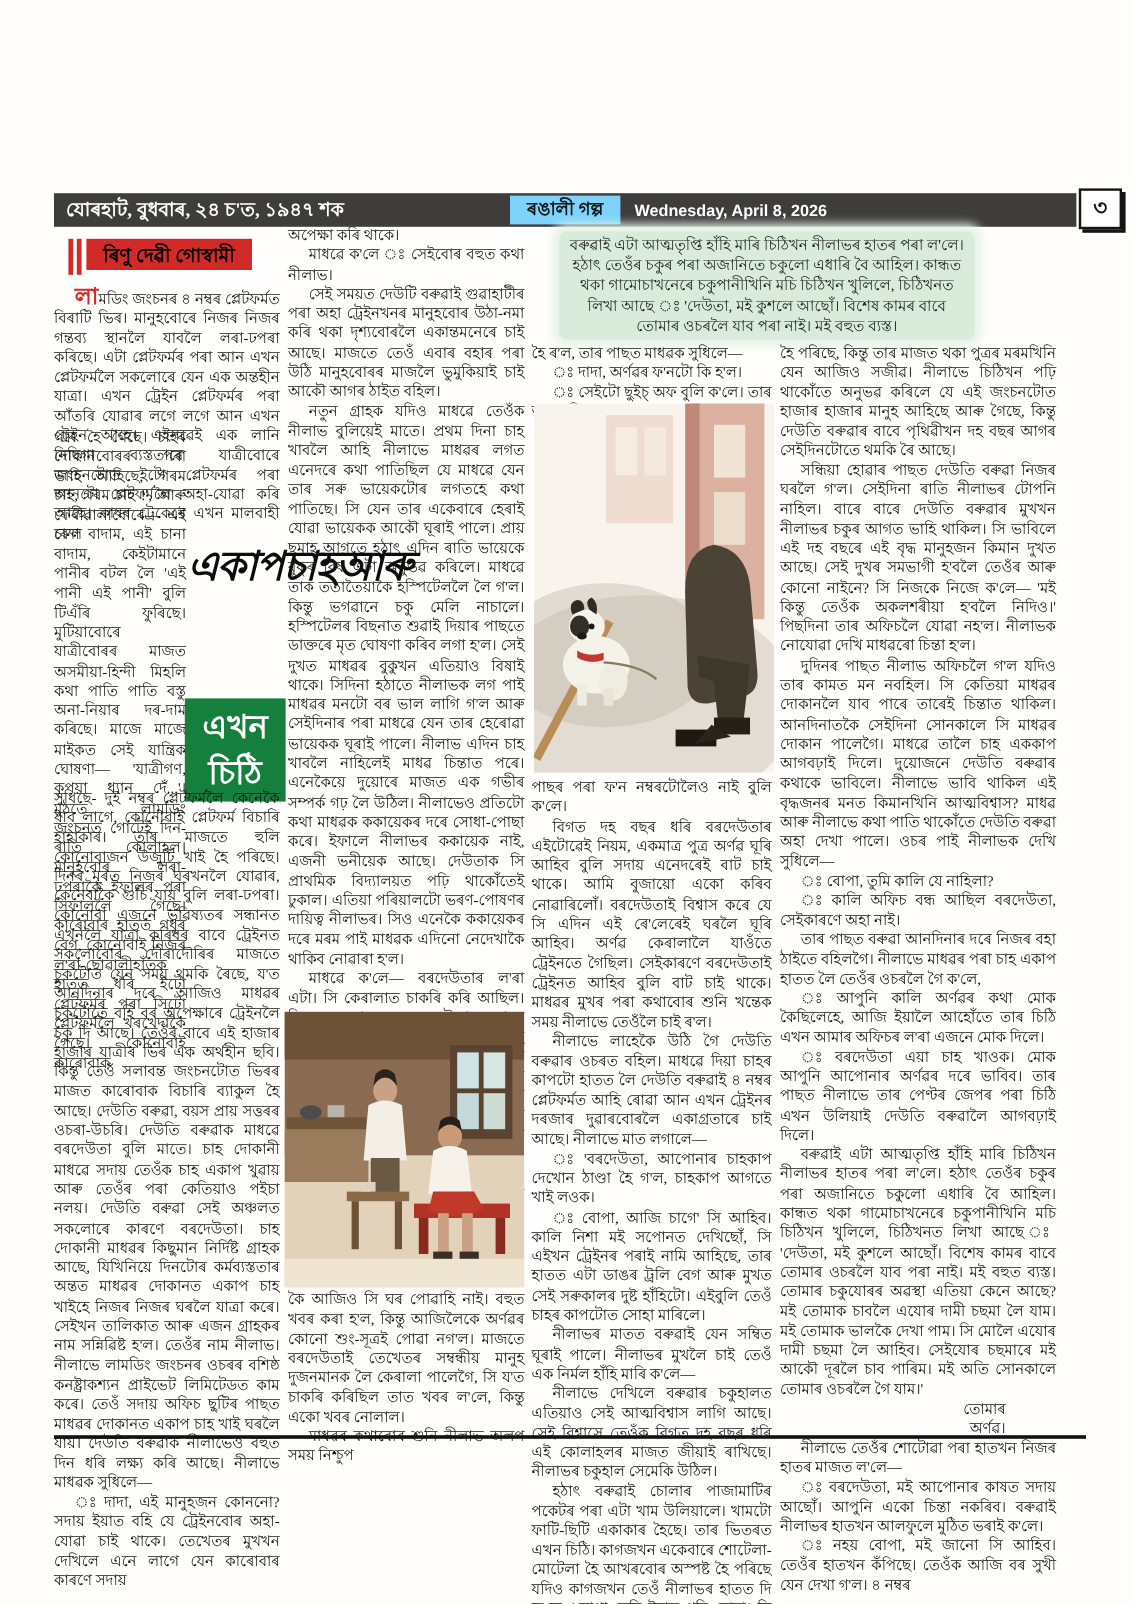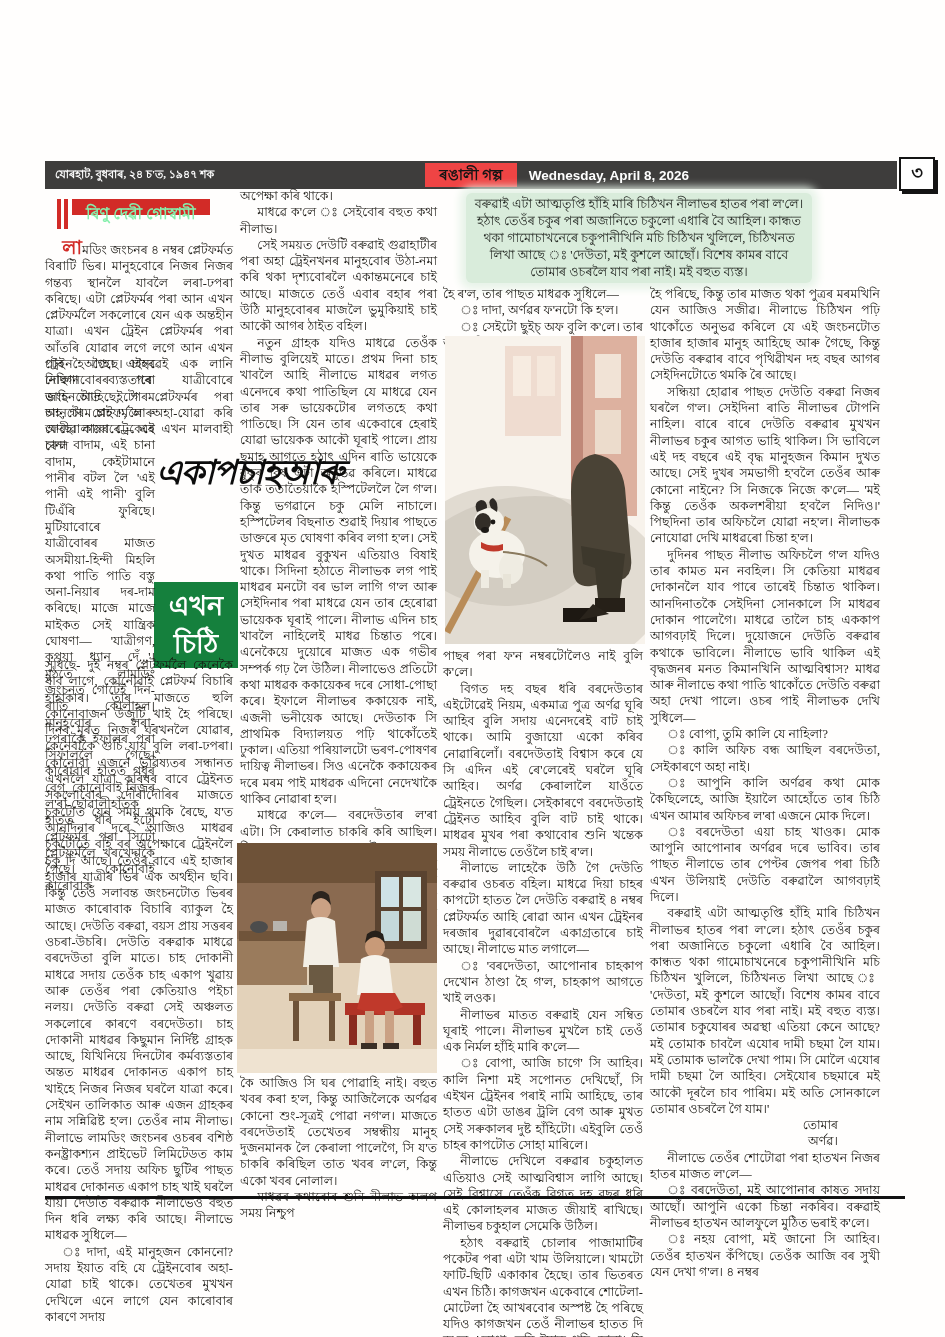--- a/index.html
+++ b/index.html
@@ -9,41 +9,41 @@
     background:#fffefd; overflow:hidden;
     font-family:"Liberation Serif","DejaVu Serif",serif;
     color:#181613;
   }
   
   .mast-bar {
     position:absolute; left:45px; top:161px; width:852px; height:28px;
     background:#3e3d3c; display:flex; align-items:center;
     padding:0 10px; color:#ffffff;
   }
-  .mast-date-as { font-size:11px; font-weight:bold; flex:1; white-space:nowrap; }
+  .mast-date-as { font-size:16px; font-weight:bold; flex:1; white-space:nowrap; }
   .mast-section {
-    background:#ef4444; color:#141414; font-weight:bold; font-size:15px;
+    background:#7dd3fc; color:#141414; font-weight:bold; font-size:15px;
     padding:2px 14px; line-height:20px; margin:0 12px; white-space:nowrap;
   }
   .mast-date-en { flex:1; font-size:13.5px; font-weight:bold;
     font-family:"Liberation Sans","DejaVu Sans",sans-serif; white-space:nowrap; }
   .page-no-box {
     position:absolute; left:899px; top:157px; width:36px; height:34px;
     background:#ffffff; border:2px solid #141414;
     box-shadow:3px 3px 0 #141414;
     display:flex; align-items:center; justify-content:center;
     font-size:18px; font-weight:bold; color:#141414;
   }
   
   .author-wrap { position:absolute; left:57px; top:199px; height:30px; display:flex; }
   .author-bars { display:flex; gap:3px; margin-right:4px; }
   .author-bars i { display:block; width:4px; height:30px; background:#d22b27; }
   .author-box {
-    background:#d22b27; color:#86efac; font-weight:bold; font-size:16px;
-    height:16px; line-height:30px; padding:0 14px; white-space:nowrap;
+    background:#d22b27; color:#000000; font-weight:bold; font-size:16px;
+    height:26px; line-height:30px; padding:0 14px; white-space:nowrap;
   }
   
   .headline {
     position:absolute; left:156px; top:347px; width:82px; height:252px;
     display:flex; flex-direction:row; justify-content:space-between;
     align-items:center; text-align:center;font-style:italic;
   }
   .headline span {
     font-size:34px; font-weight:900; color:#0c0c0c; line-height:72px;
     letter-spacing:-1px; white-space:nowrap;
@@ -219,33 +219,34 @@
       <rect x="58" y="238" width="8" height="14" fill="#e8e4d8"></rect>
       <path d="M58 216 q30 2 44 14" stroke="#8a7a5e" stroke-width="2" fill="none"></path>
     </svg>
   </div>
 
   <div class="col" style="left:443px; top:648px; width:200px; height:542px;">
     <p style="text-indent:0;">পাছৰ পৰা ফ'ন নম্বৰটোলৈও নাই বুলি ক'লে।</p>
     <p>বিগত দহ বছৰ ধৰি বৰদেউতাৰ এইটোৱেই নিয়ম, একমাত্ৰ পুত্ৰ অৰ্ণৱ ঘূৰি আহিব বুলি সদায় এনেদৰেই বাট চাই থাকে। আমি বুজায়ো একো কৰিব নোৱাৰিলোঁ। বৰদেউতাই বিশ্বাস কৰে যে সি এদিন এই ৰে'লেৰেই ঘৰলৈ ঘূৰি আহিব। অৰ্ণৱ কেৰালালৈ যাওঁতে ট্ৰেইনতে গৈছিল। সেইকাৰণে বৰদেউতাই ট্ৰেইনত আহিব বুলি বাট চাই থাকে। মাধৱৰ মুখৰ পৰা কথাবোৰ শুনি খন্তেক সময় নীলাভে তেওঁলৈ চাই ৰ'ল।</p>
     <p>নীলাভে লাহেকৈ উঠি গৈ দেউতি বৰুৱাৰ ওচৰত বহিল। মাধৱে দিয়া চাহৰ কাপটো হাতত লৈ দেউতি বৰুৱাই ৪ নম্বৰ প্লেটফৰ্মত আহি ৰোৱা আন এখন ট্ৰেইনৰ দৰজাৰ দুৱাৰবোৰলৈ একাগ্ৰতাৰে চাই আছে। নীলাভে মাত লগালে—</p>
     <p>ঃ 'বৰদেউতা, আপোনাৰ চাহকাপ দেখোন ঠাণ্ডা হৈ গ'ল, চাহকাপ আগতে খাই লওক।</p>
+    <p>ঃ বোপা, আজি চাগে' সি আহিব। কালি নিশা মই সপোনত দেখিছোঁ, সি এইখন ট্ৰেইনৰ পৰাই নামি আহিছে, তাৰ হাতত এটা ডাঙৰ ট্ৰলি বেগ আৰু মুখত সেই সৰুকালৰ দুষ্ট হাঁহিটো। এইবুলি তেওঁ চাহৰ কাপটোত সোহা মাৰিলে।</p>
     <p>নীলাভৰ মাতত বৰুৱাই যেন সম্বিত ঘূৰাই পালে। নীলাভৰ মুখলৈ চাই তেওঁ এক নিৰ্মল হাঁহি মাৰি ক'লে—</p>
-    <p>ঃ বোপা, আজি চাগে' সি আহিব। কালি নিশা মই সপোনত দেখিছোঁ, সি এইখন ট্ৰেইনৰ পৰাই নামি আহিছে, তাৰ হাতত এটা ডাঙৰ ট্ৰলি বেগ আৰু মুখত সেই সৰুকালৰ দুষ্ট হাঁহিটো। এইবুলি তেওঁ চাহৰ কাপটোত সোহা মাৰিলে।</p>
     <p>নীলাভে দেখিলে বৰুৱাৰ চকুহালত এতিয়াও সেই আত্মবিশ্বাস লাগি আছে। সেই বিশ্বাসে তেওঁক বিগত দহ বছৰ ধৰি এই কোলাহলৰ মাজত জীয়াই ৰাখিছে। নীলাভৰ চকুহাল সেমেকি উঠিল।</p>
     <p>হঠাৎ বৰুৱাই চোলাৰ পাজামাটিৰ পকেটৰ পৰা এটা খাম উলিয়ালে। খামটো ফাটি-ছিটি একাকাৰ হৈছে। তাৰ ভিতৰত এখন চিঠি। কাগজখন একেবাৰে শোটেলা-মোটেলা হৈ আখৰবোৰ অস্পষ্ট হৈ পৰিছে যদিও কাগজখন তেওঁ নীলাভৰ হাতত দি ক'লে, 'বোপা, তুমি ইয়াক পঢ়ি চোৱা। সি মোলৈ এযোৰ দামী চছমা লৈ আহিব। সেইযোৰ চছমাৰে মই আকৌ দূৰলৈকে চাব পাৰিম।</p>
 
   </div>
 
   <div class="col" style="left:650px; top:286px; width:230px; height:904px;">
     <p style="text-indent:0;">হৈ পৰিছে, কিন্তু তাৰ মাজত থকা পুত্ৰৰ মৰমখিনি যেন আজিও সজীৱ। নীলাভে চিঠিখন পঢ়ি থাকোঁতে অনুভৱ কৰিলে যে এই জংচনটোত হাজাৰ হাজাৰ মানুহ আহিছে আৰু গৈছে, কিন্তু দেউতি বৰুৱাৰ বাবে পৃথিৱীখন দহ বছৰ আগৰ সেইদিনটোতে থমকি ৰৈ আছে।</p>
     <p>সন্ধিয়া হোৱাৰ পাছত দেউতি বৰুৱা নিজৰ ঘৰলৈ গ'ল। সেইদিনা ৰাতি নীলাভৰ টোপনি নাহিল। বাৰে বাৰে দেউতি বৰুৱাৰ মুখখন নীলাভৰ চকুৰ আগত ভাহি থাকিল। সি ভাবিলে এই দহ বছৰে এই বৃদ্ধ মানুহজন কিমান দুখত আছে। সেই দুখৰ সমভাগী হ'বলৈ তেওঁৰ আৰু কোনো নাইনে? সি নিজকে নিজে ক'লে— 'মই কিন্তু তেওঁক অকলশৰীয়া হ'বলৈ নিদিও।' পিছদিনা তাৰ অফিচলৈ যোৱা নহ'ল। নীলাভক নোযোৱা দেখি মাধৱৰো চিন্তা হ'ল।</p>
     <p>দুদিনৰ পাছত নীলাভ অফিচলৈ গ'ল যদিও তাৰ কামত মন নবহিল। সি কেতিয়া মাধৱৰ দোকানলৈ যাব পাৰে তাৰেই চিন্তাত থাকিল। আনদিনাতকৈ সেইদিনা সোনকালে সি মাধৱৰ দোকান পালেগৈ। মাধৱে তালৈ চাহ এককাপ আগবঢ়াই দিলে। দুয়োজনে দেউতি বৰুৱাৰ কথাকে ভাবিলে। নীলাভে ভাবি থাকিল এই বৃদ্ধজনৰ মনত কিমানখিনি আত্মবিশ্বাস? মাধৱ আৰু নীলাভে কথা পাতি থাকোঁতে দেউতি বৰুৱা অহা দেখা পালে। ওচৰ পাই নীলাভক দেখি সুধিলে—</p>
     <p>ঃ বোপা, তুমি কালি যে নাহিলা?</p>
     <p>ঃ কালি অফিচ বন্ধ আছিল বৰদেউতা, সেইকাৰণে অহা নাই।</p>
+    <p>তাৰ পাছত বৰুৱা আনদিনাৰ দৰে নিজৰ বহা ঠাইতে বহিলগৈ। নীলাভে মাধৱৰ পৰা চাহ একাপ হাতত লৈ তেওঁৰ ওচৰলৈ গৈ ক'লে,</p>
     <p>ঃ আপুনি কালি অৰ্ণৱৰ কথা মোক কৈছিলেহে, আজি ইয়ালৈ আহোঁতে তাৰ চিঠি এখন আমাৰ অফিচৰ ল'ৰা এজনে মোক দিলে।</p>
     <p>ঃ বৰদেউতা এয়া চাহ খাওক। মোক আপুনি আপোনাৰ অৰ্ণৱৰ দৰে ভাবিব। তাৰ পাছত নীলাভে তাৰ পেণ্টৰ জেপৰ পৰা চিঠি এখন উলিয়াই দেউতি বৰুৱালৈ আগবঢ়াই দিলে।</p>
     <p>বৰুৱাই এটা আত্মতৃপ্তি হাঁহি মাৰি চিঠিখন নীলাভৰ হাতৰ পৰা ল'লে। হঠাৎ তেওঁৰ চকুৰ পৰা অজানিতে চকুলো এধাৰি বৈ আহিল। কান্ধত থকা গামোচাখনেৰে চকুপানীখিনি মচি চিঠিখন খুলিলে, চিঠিখনত লিখা আছে ঃ 'দেউতা, মই কুশলে আছোঁ। বিশেষ কামৰ বাবে তোমাৰ ওচৰলৈ যাব পৰা নাই। মই বহুত ব্যস্ত। তোমাৰ চকুযোৰৰ অৱস্থা এতিয়া কেনে আছে? মই তোমাক চাবলৈ এযোৰ দামী চছমা লৈ যাম। মই তোমাক ভালকৈ দেখা পাম। সি মোলৈ এযোৰ দামী চছমা লৈ আহিব। সেইযোৰ চছমাৰে মই আকৌ দূৰলৈ চাব পাৰিম। মই অতি সোনকালে তোমাৰ ওচৰলৈ গৈ যাম।'</p>
     <div class="sig">
       <p>তোমাৰ</p>
       <p>অৰ্ণৱ।</p>
     </div>
     <p>নীলাভে তেওঁৰ শোটোৱা পৰা হাতখন নিজৰ হাতৰ মাজত ল'লে—</p>
     <p>ঃ বৰদেউতা, মই আপোনাৰ কাষত সদায় আছোঁ। আপুনি একো চিন্তা নকৰিব। বৰুৱাই নীলাভৰ হাতখন আলফুলে মুঠিত ভৰাই ক'লে।</p>
     <p>ঃ নহয় বোপা, মই জানো সি আহিব। তেওঁৰ হাতখন কঁপিছে। তেওঁক আজি বৰ সুখী যেন দেখা গ'ল। ৪ নম্বৰ</p>

